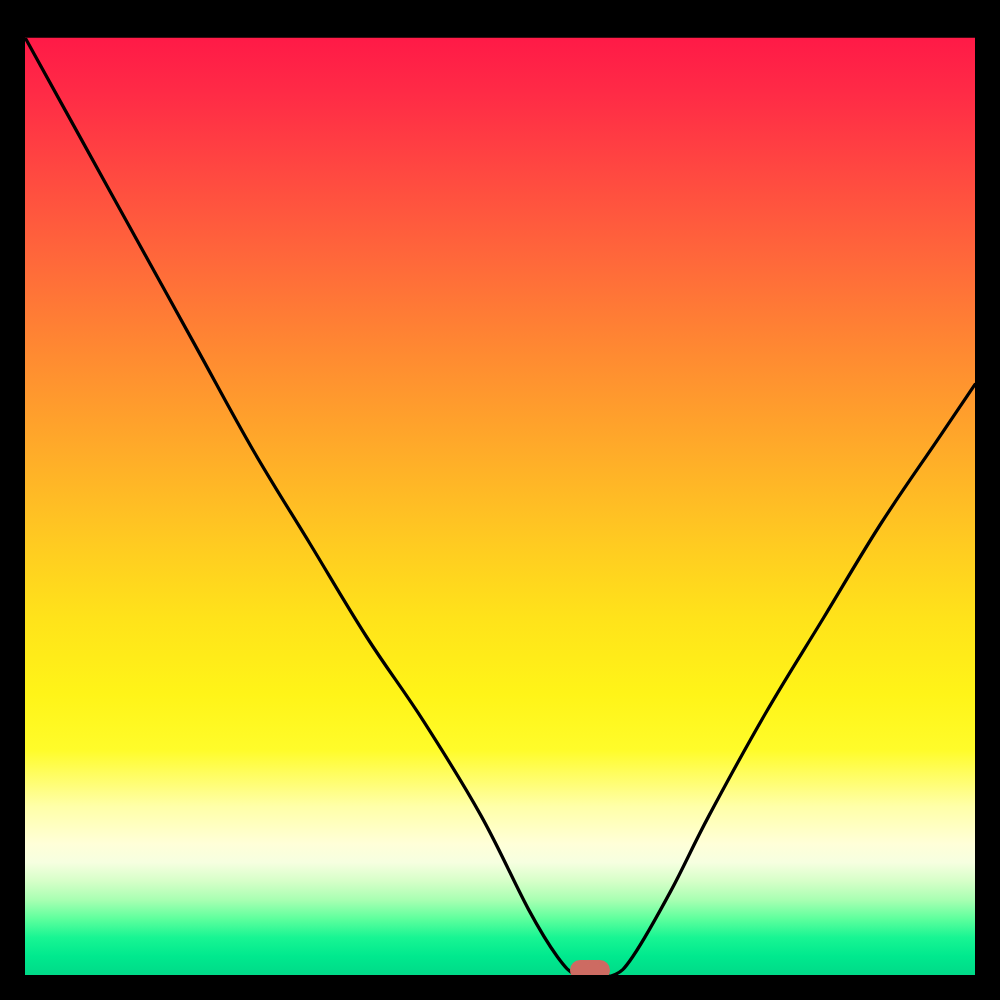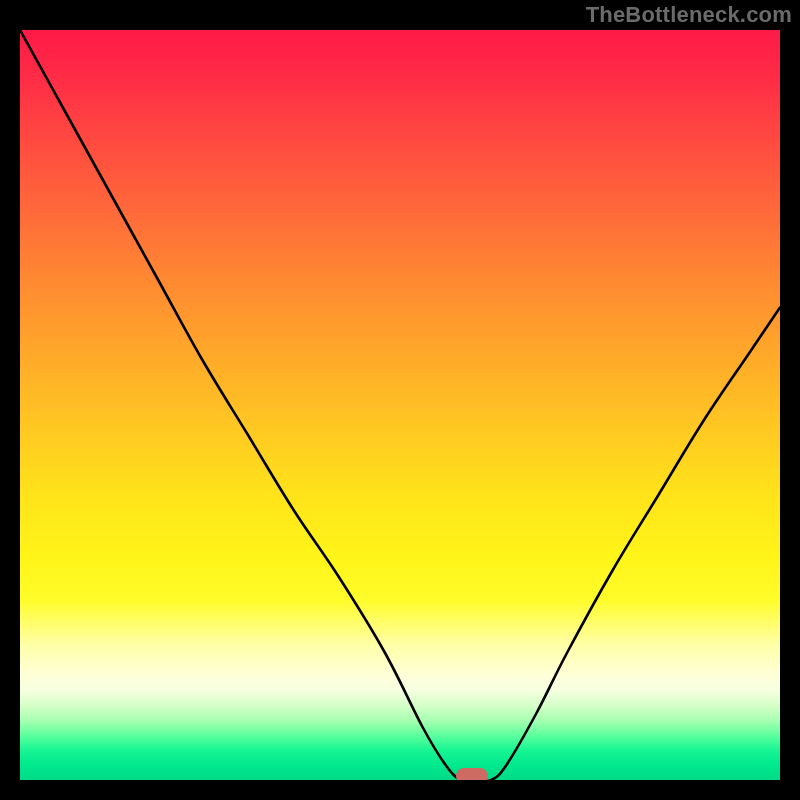--- a/index.html
+++ b/index.html
@@ -79,21 +79,20 @@
     background: #cd6b62;
     transform: translate(-50%, -50%);
     z-index: 5;
   }
 </style>
 </head>
 <body>
 
 <div class="frame">
 
-  <div class="watermark">TheBottleneck.com</div>
 
   <div class="plot">
     <div class="gradient"></div>
 
     <svg class="curve" viewBox="0 0 760 750" preserveAspectRatio="none">
       <path id="curve-path" fill="none" stroke="#000" stroke-width="2.6" stroke-linejoin="round" stroke-linecap="round" d="M 0.00 0.00 C 8.21 14.85, 29.18 52.80, 45.60 82.50 C 62.02 112.20, 74.78 135.30, 91.20 165.00 C 107.62 194.70, 120.38 217.80, 136.80 247.50 C 153.22 277.20, 165.98 301.65, 182.40 330.00 C 198.82 358.35, 211.58 378.00, 228.00 405.00 C 244.42 432.00, 257.18 454.35, 273.60 480.00 C 290.02 505.65, 302.78 521.85, 319.20 547.50 C 335.62 573.15, 349.75 595.50, 364.80 622.50 C 379.85 649.50, 391.86 677.25, 402.80 697.50 C 413.74 717.75, 418.76 725.55, 425.60 735.00 C 432.44 744.45, 435.33 747.30, 440.80 750.00 C 446.27 752.70, 450.53 750.00, 456.00 750.00 C 461.47 750.00, 465.73 752.70, 471.20 750.00 C 476.67 747.30, 478.19 747.15, 486.40 735.00 C 494.61 722.85, 505.86 702.75, 516.80 682.50 C 527.74 662.25, 533.52 648.15, 547.20 622.50 C 560.88 596.85, 576.38 568.35, 592.80 540.00 C 609.22 511.65, 621.98 492.00, 638.40 465.00 C 654.82 438.00, 667.58 415.65, 684.00 390.00 C 700.42 364.35, 715.92 342.75, 729.60 322.50 C 743.28 302.25, 754.53 285.60, 760.00 277.50"></path>
     </svg>
 
     <div id="marker" class="marker" style="left: 452.2px; top: 746.25px; background: rgb(205, 107, 98);"></div>
   </div>

